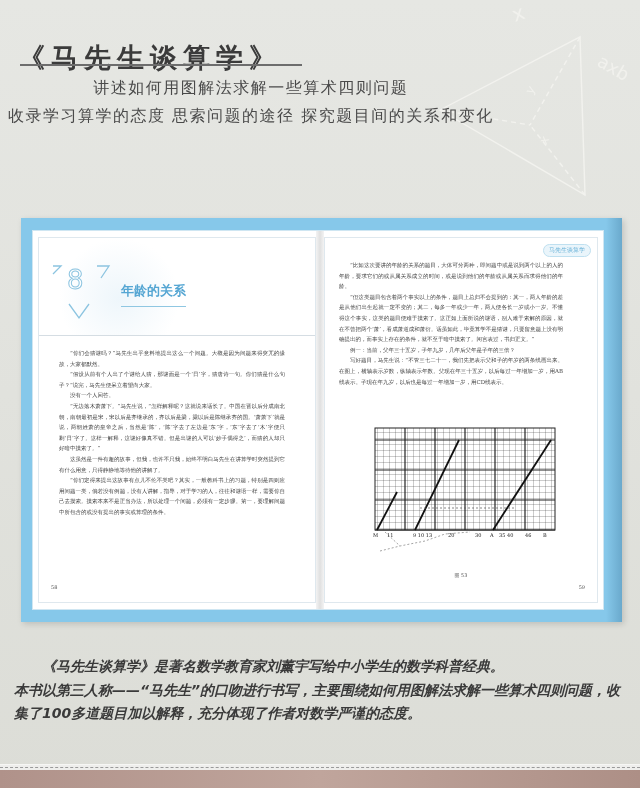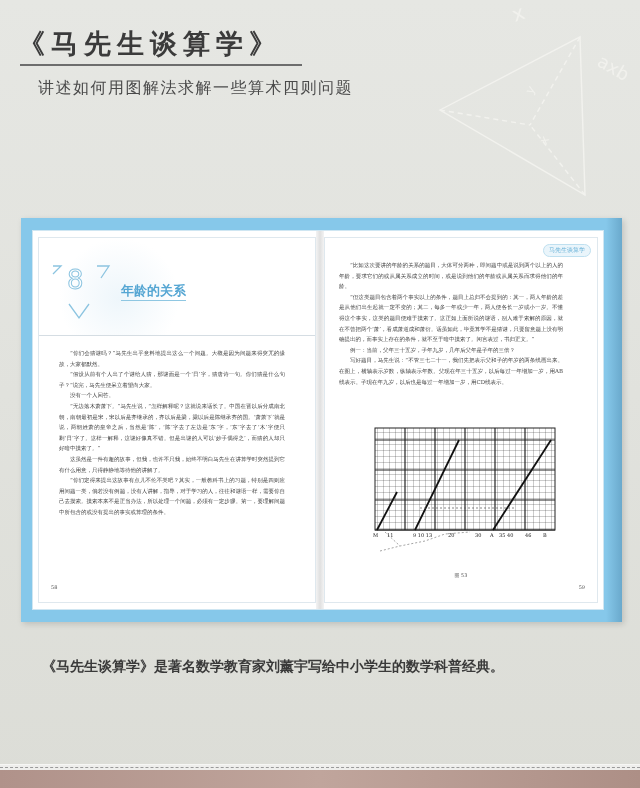--- a/index.html
+++ b/index.html
@@ -8,29 +8,29 @@
     position: relative;
     background: linear-gradient(180deg, #e6e7e3 0%, #e1e2dd 50%, #dcddd7 100%);
     font-family: "DejaVu Sans", sans-serif;
     color: #3a3a3a;
   }
   .deco {
     position: absolute; left: 430px; top: 0; width: 210px; height: 220px;
     pointer-events: none;
   }
   .title {
-    position: absolute; left: 18px; top: 26px;
+    position: absolute; left: 18px; top: 40px;
     font-size: 27px; font-weight: bold; letter-spacing: 6px; color: #3b3b3b;
   }
   .title-rule {
     position: absolute; left: 20px; top: 64px; width: 282px; height: 2px;
     background: #6d6d6d;
   }
   .features {
-    position: absolute; left: 38px; top: 74px; list-style: none; text-align: center;
+    position: absolute; left: 8px; top: 74px; list-style: none; text-align: center;
   }
   .features li {
     font-size: 16px; line-height: 27.5px; letter-spacing: 1.5px; color: #4a4a4a;
   }
   
   .book {
     position: absolute; left: 21px; top: 218px; width: 601px; height: 404px;
     background: #86c8ea;
     box-shadow: 2px 2px 6px rgba(0,0,0,0.15);
   }
@@ -63,21 +63,21 @@
     position: absolute; left: 12px; top: 26px; width: 60px; height: 56px;
   }
   .chapter-num {
     position: absolute; left: 28px; top: 27px;
     font-size: 26px; color: #ffffff; -webkit-text-stroke: 1px #8cc4e0;
     font-family: "DejaVu Sans", sans-serif;
   }
   .chapter-title {
     position: absolute; left: 82px; top: 44px;
     font-size: 13px; color: #55a6d3; font-weight: bold;
-    border-bottom: 1px solid #8fc7e2; padding-bottom: 0;
+    border-bottom: 1px solid #8fc7e2; padding-bottom: 6px;
   }
   .para {
     font-family: "DejaVu Serif", serif;
     font-size: 5.5px; line-height: 10.6px; color: #444;
     text-align: justify;
   }
   .para.indent { text-indent: 11px; }
   .left-body { position: absolute; left: 20px; top: 110px; width: 226px; }
   .right-body { position: absolute; left: 14px; top: 22px; width: 224px; }
   .page-num {
@@ -89,21 +89,21 @@
     font-size: 6px; color: #6ab2d8; background: #eaf5fb;
     border: 1px solid #bfe0f0; border-radius: 7px; padding: 1px 5px;
   }
   .figure { position: absolute; left: 40px; top: 188px; width: 200px; height: 140px; }
   .fig-caption {
     position: absolute; left: 0; width: 100%; top: 334px; text-align: center;
     font-size: 5px; color: #666;
   }
   .intro {
     position: absolute; left: 14px; top: 655px; width: 612px;
-    font-size: 14px; line-height: 23.5px; font-weight: bold; color: #3a3a3a;
+    font-size: 14px; line-height: 23.5px; font-weight: bold; color: #3a3a3a; font-style: italic;
   }
   .intro .lead { text-indent: 28px; }
   .stitch {
     position: absolute; left: 0; top: 764px; width: 640px; height: 6px;
     background: #eeeeec;
     border-top: 1px solid #f6f6f4;
   }
   .stitch::after {
     content: ""; position: absolute; left: 0; top: 2px; width: 100%; height: 0;
     border-top: 1px dashed #9a9a9a;
@@ -127,20 +127,21 @@
   <text x="166" y="65" font-size="18" fill="#f1f1ed" transform="rotate(30 166 65)" font-family="DejaVu Sans, sans-serif">axb</text>
   <text x="102" y="95" font-size="12" fill="#f1f1ed" transform="rotate(-60 102 95)" font-family="DejaVu Sans, sans-serif">y</text>
   <text x="116" y="145" font-size="12" fill="#f1f1ed" transform="rotate(-60 116 145)" font-family="DejaVu Sans, sans-serif">x</text>
 </svg>
 
 <h1 class="title">《马先生谈算学》</h1>
 <div class="title-rule"></div>
 
 <ul class="features">
   <li>讲述如何用图解法求解一些算术四则问题</li>
+  <li>收录学习算学的态度 思索问题的途径 探究题目间的关系和变化</li>
 </ul>
 
 <div class="book">
   <div class="pages">
     <div class="spine"></div>
 
     <div class="page-inner page-left">
       <div class="chapter-head">
         <svg class="chapter-badge" viewBox="0 0 60 56">
           <g stroke="#8cc4e0" stroke-width="1.3" fill="none">
@@ -213,16 +214,17 @@
         </g>
       </svg>
       <div class="fig-caption">图 53</div>
       <span class="page-num" style="right:12px">59</span>
     </div>
   </div>
 </div>
 
 <div class="intro">
   <p class="lead">《马先生谈算学》是著名数学教育家刘薰宇写给中小学生的数学科普经典。</p>
+  <p>本书以第三人称——“马先生”的口吻进行书写，主要围绕如何用图解法求解一些算术四则问题，收集了100多道题目加以解释，充分体现了作者对数学严谨的态度。</p>
 </div>
 
 <div class="stitch"></div>
 <div class="footer-band"></div>
 
 </body></html>

